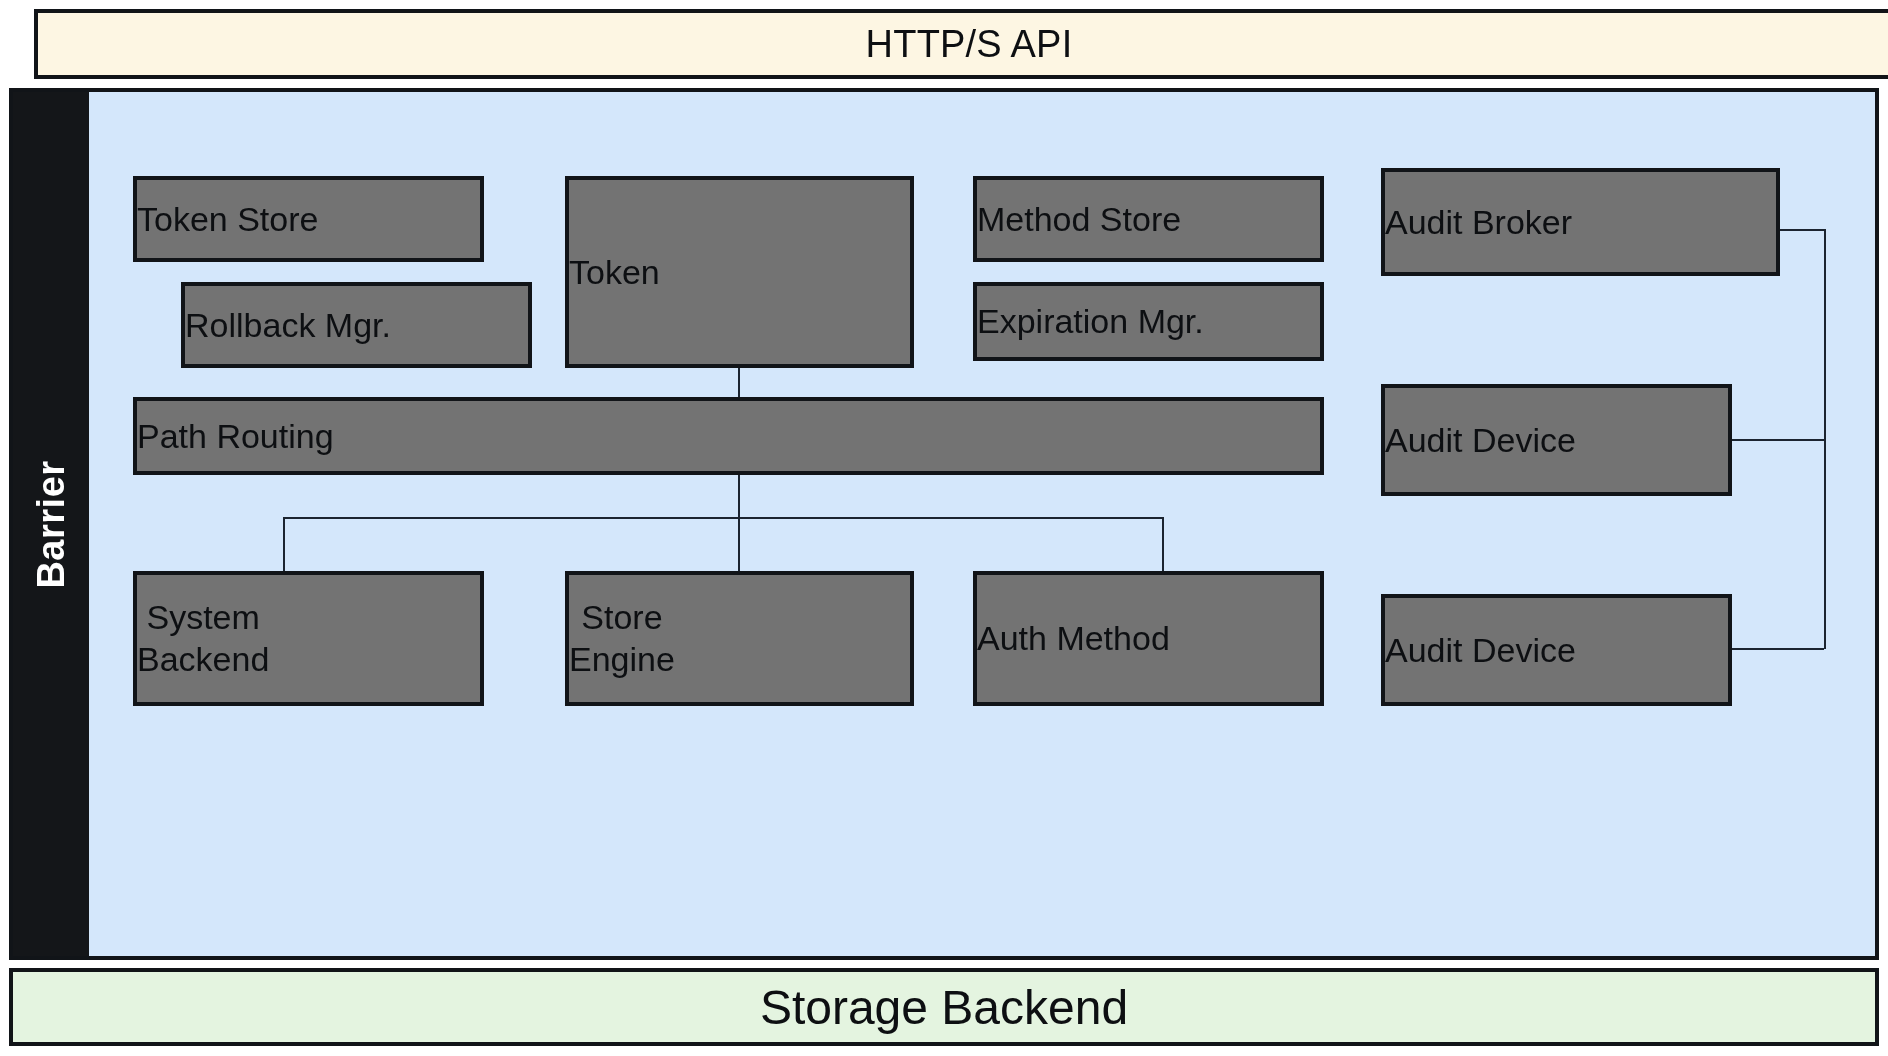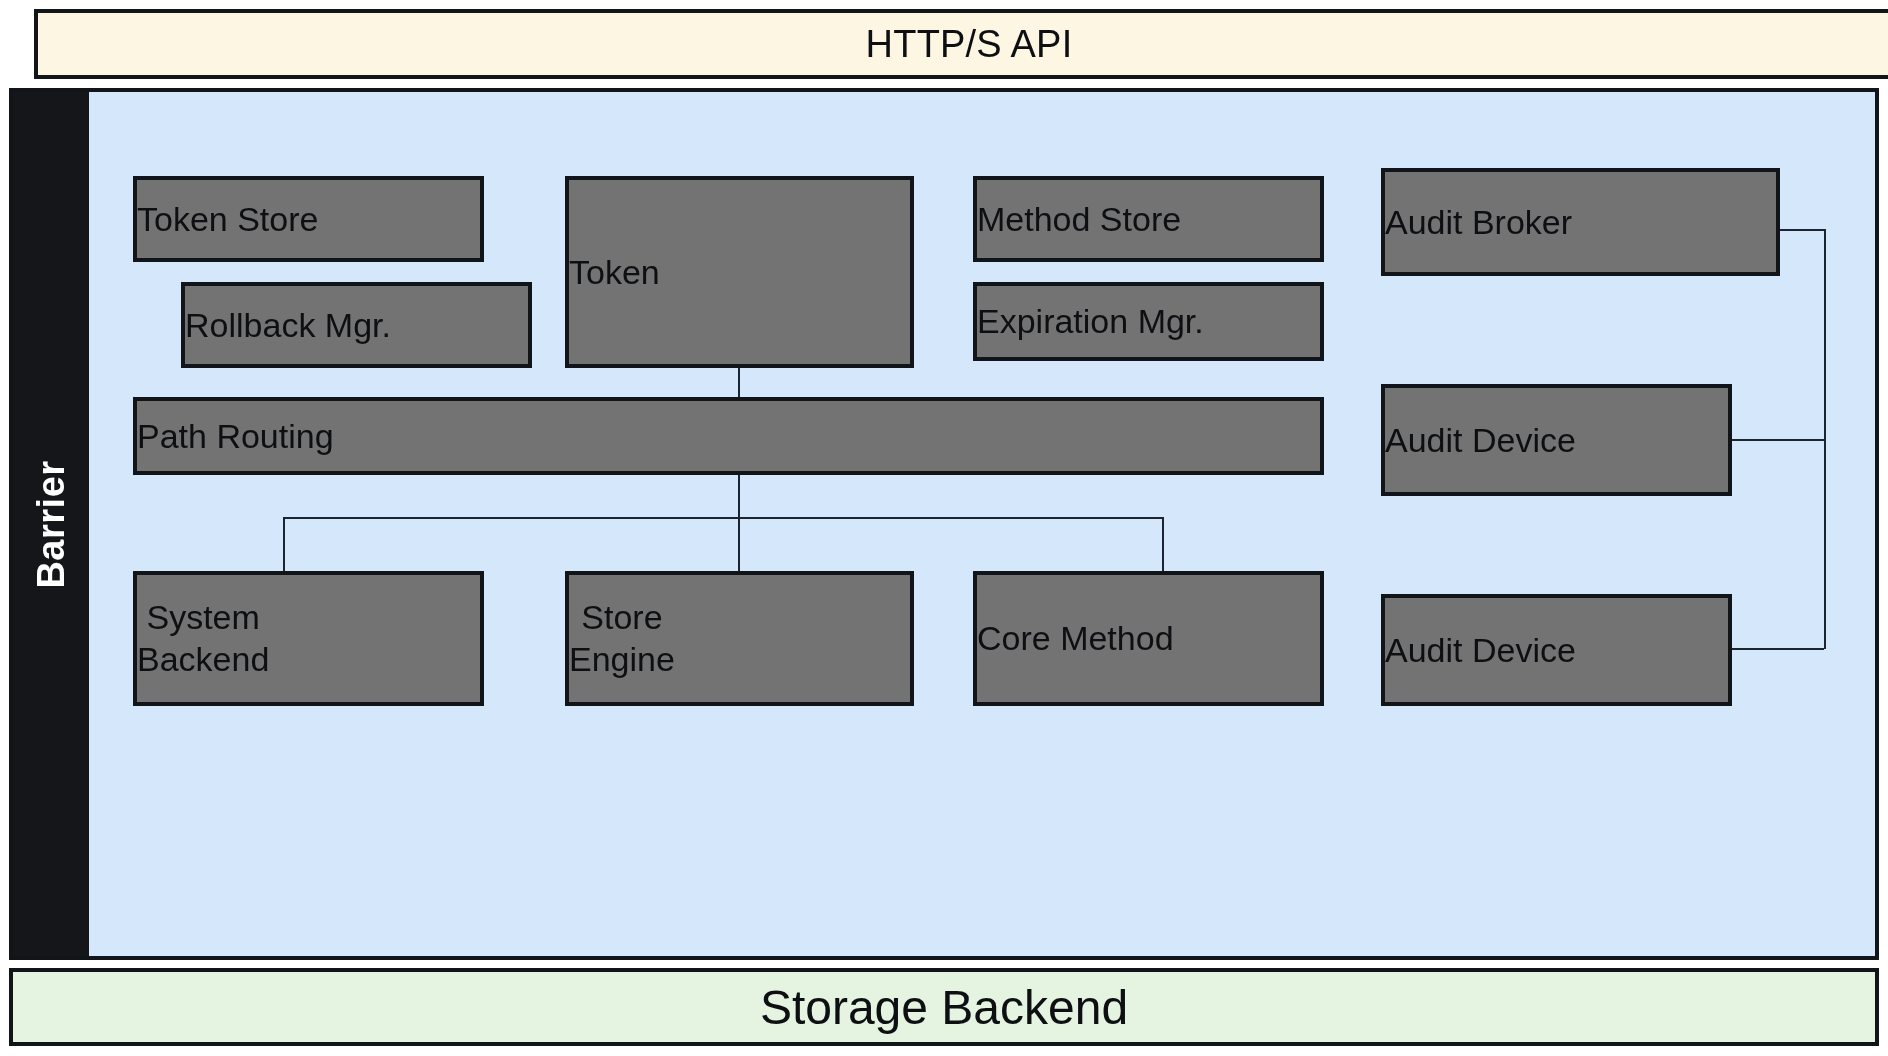--- a/index.html
+++ b/index.html
@@ -205,21 +205,21 @@
       </div>
 
       <div class="node two-line" style="left:476px; top:479px; width:349px; height:135px;">
         <div>
           <span class="node-label" style="display: block;">Store</span>
           <span class="node-label" style="display: block;">Engine</span>
         </div>
       </div>
 
       <div class="node" style="left:884px; top:479px; width:351px; height:135px;">
-        <span class="node-label">Core Method</span>
+        <span class="node-label">Auth Method</span>
       </div>
 
     </div>
   </div>
 
   <div class="storage-band">
     <span class="band-label">Storage Backend</span>
   </div>
 
 </div>

